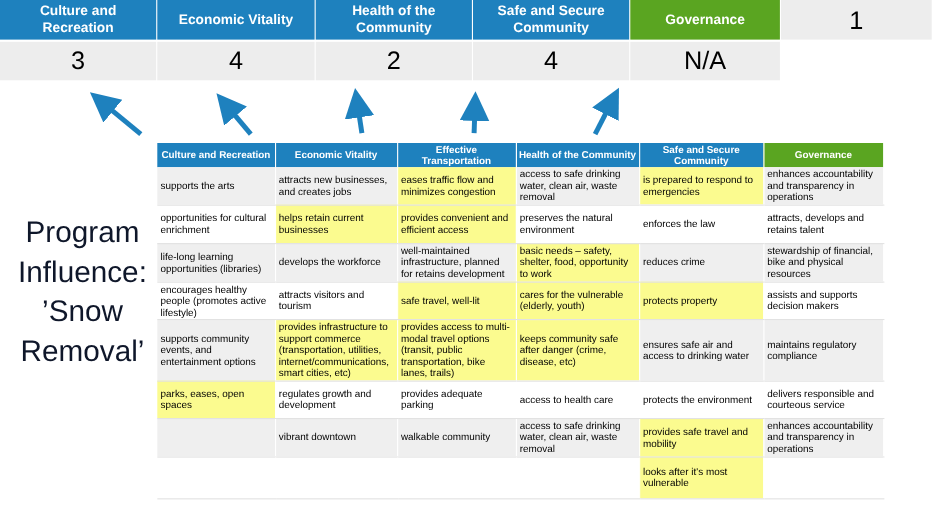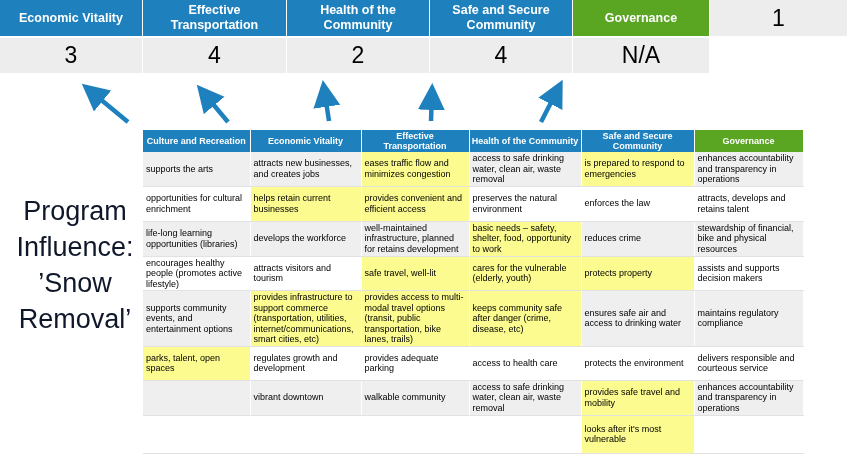--- a/index.html
+++ b/index.html
@@ -49,23 +49,23 @@
   }
   #matrix td.stripe{background:var(--stripe);}
   #matrix td.hl{background:var(--highlight);}
 </style>
 </head>
 <body>
 
 <div id="slide">
 
   <div id="scoreband">
+    <div class="band-head">Culture and
+Recreation</div>
     <div class="band-head">Economic Vitality</div>
-    <div class="band-head">Effective
-Transportation</div>
     <div class="band-head">Health of the
 Community</div>
     <div class="band-head">Safe and Secure
 Community</div>
     <div class="band-head green">Governance</div>
 
     <div class="band-score">1</div>
     <div class="band-score">3</div>
     <div class="band-score">4</div>
     <div class="band-score">2</div>
@@ -146,21 +146,21 @@
         </tr>
         <tr style="height: 55px;">
           <td class="stripe">supports community events, and entertainment options</td>
           <td class="hl">provides infrastructure to support commerce (transportation, utilities, internet/communications, smart cities, etc)</td>
           <td class="hl">provides access to multi-modal travel options (transit, public transportation, bike lanes, trails)</td>
           <td class="hl">keeps community safe after danger (crime, disease, etc)</td>
           <td class="stripe">ensures safe air and access to drinking water</td>
           <td class="stripe">maintains regulatory compliance</td>
         </tr>
         <tr style="height: 34px;">
-          <td class="hl">parks, talent, open spaces</td>
+          <td class="hl">parks, eases, open spaces</td>
           <td>regulates growth and development</td>
           <td>provides adequate parking</td>
           <td>access to health care</td>
           <td>protects the environment</td>
           <td>delivers responsible and courteous service</td>
         </tr>
         <tr style="height: 35px;">
           <td class="stripe"></td>
           <td class="stripe">vibrant downtown</td>
           <td class="stripe">walkable community</td>

